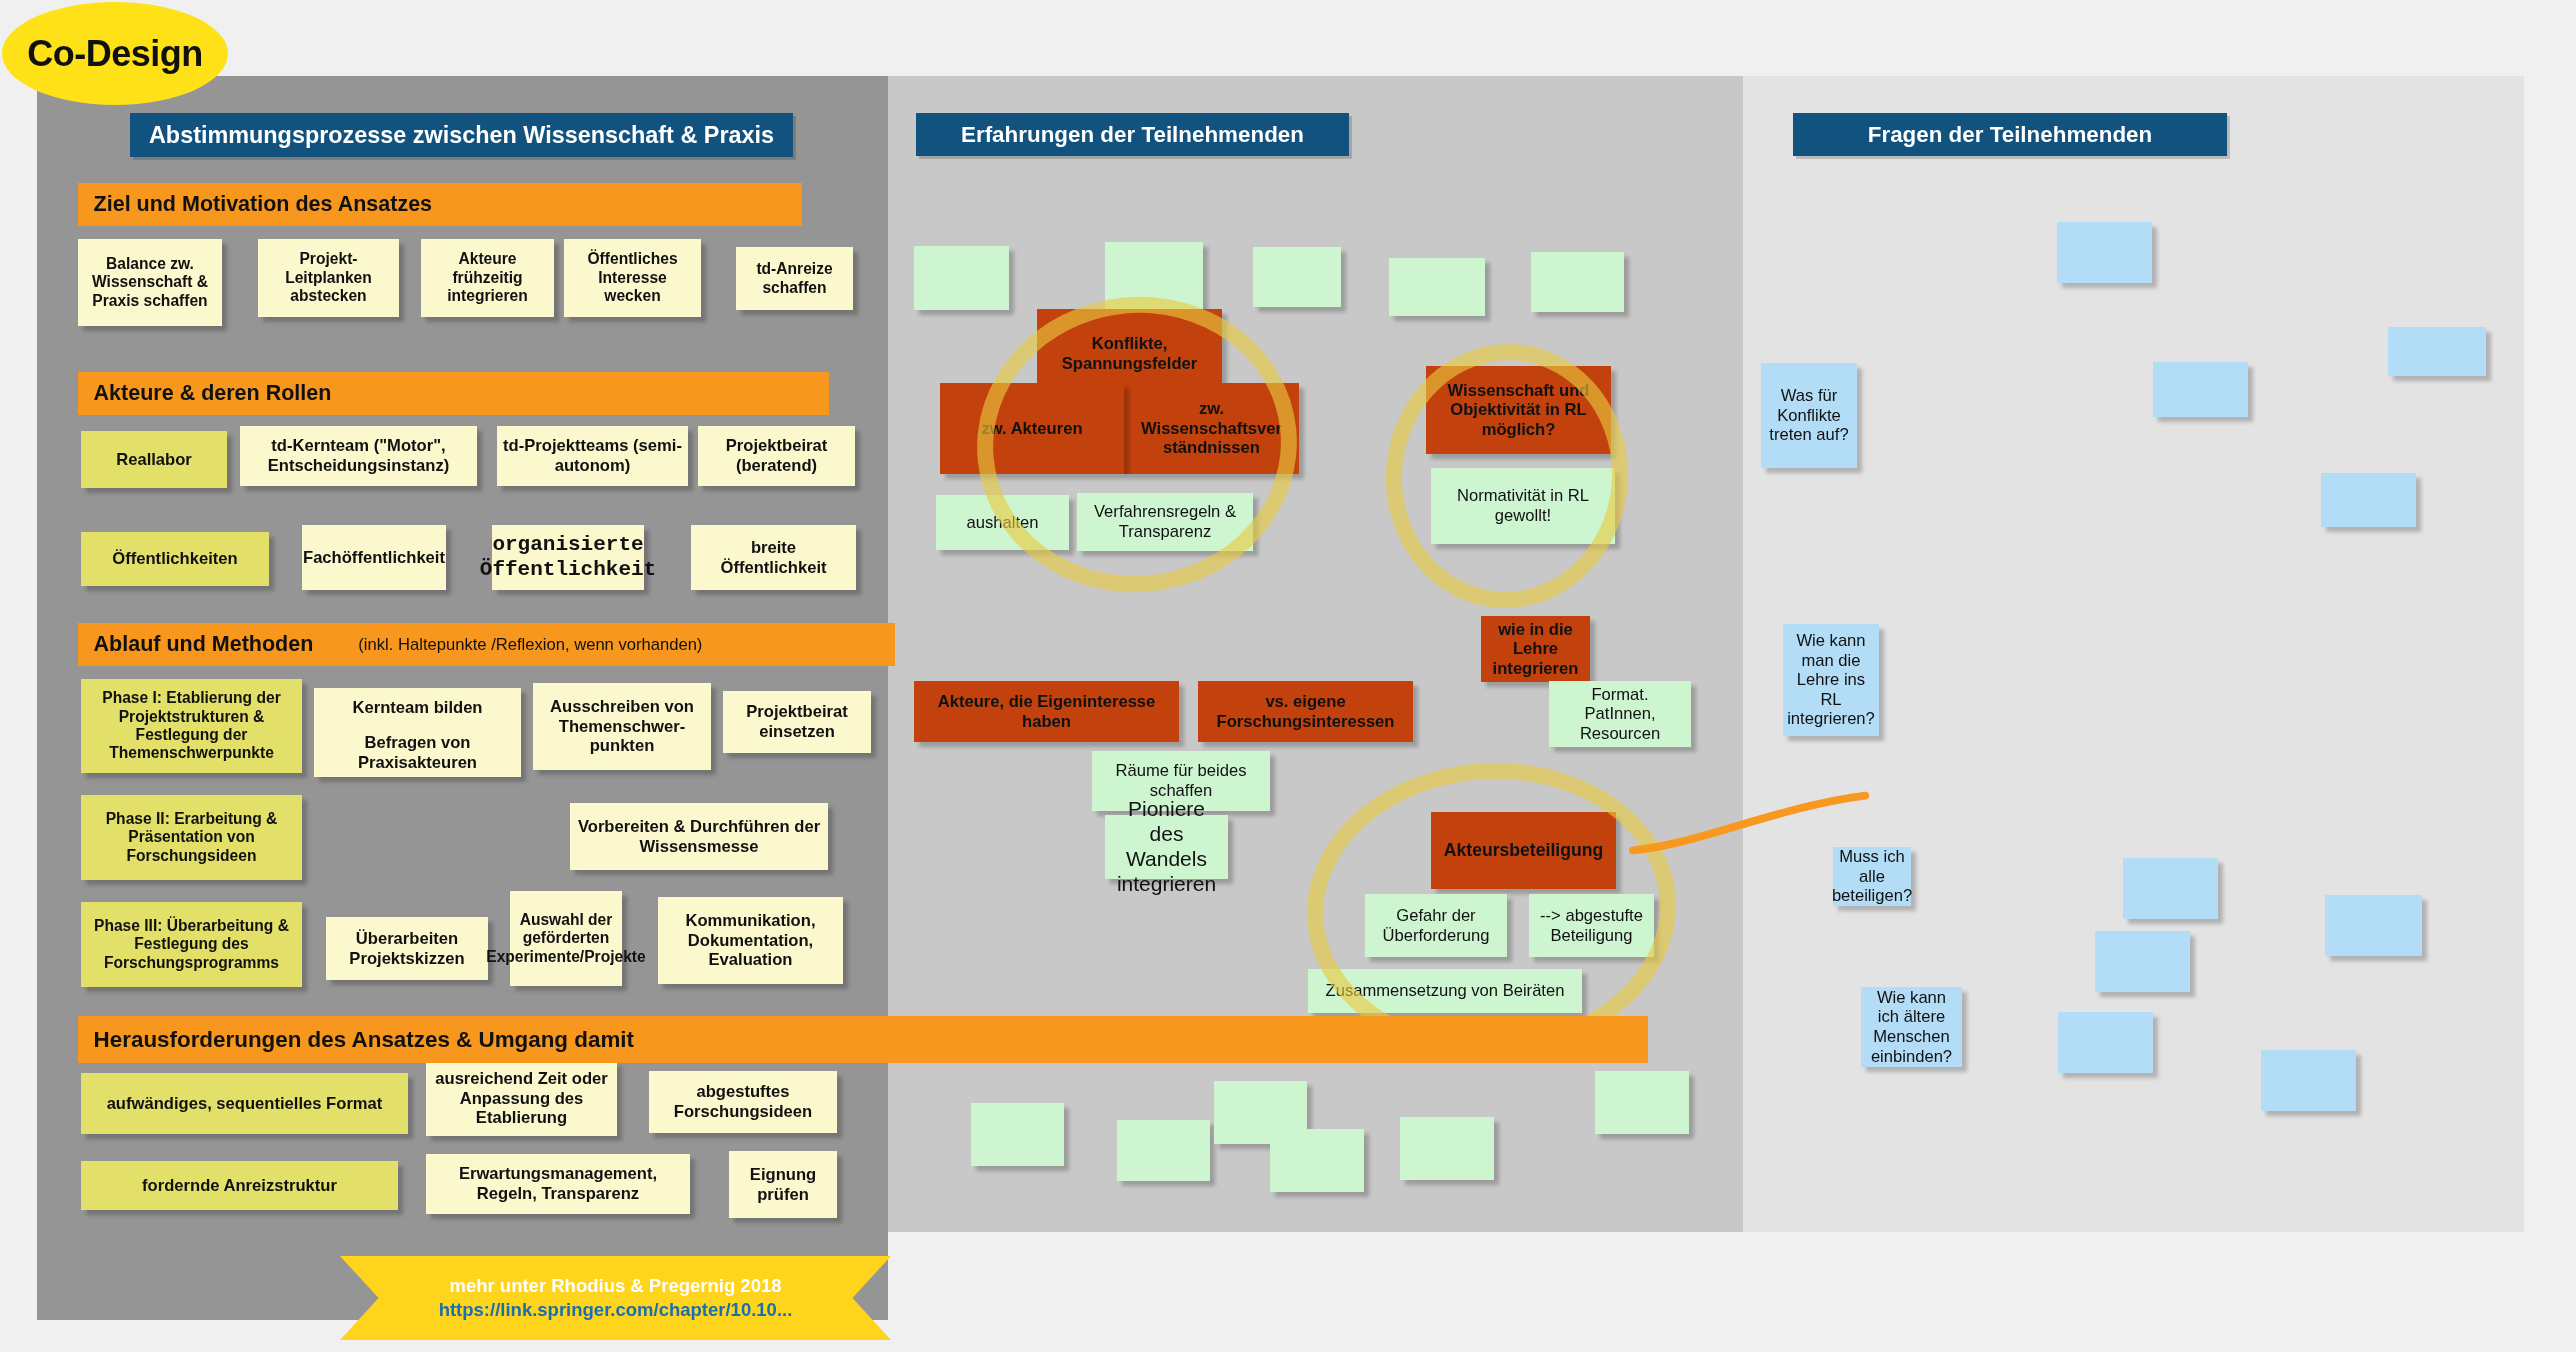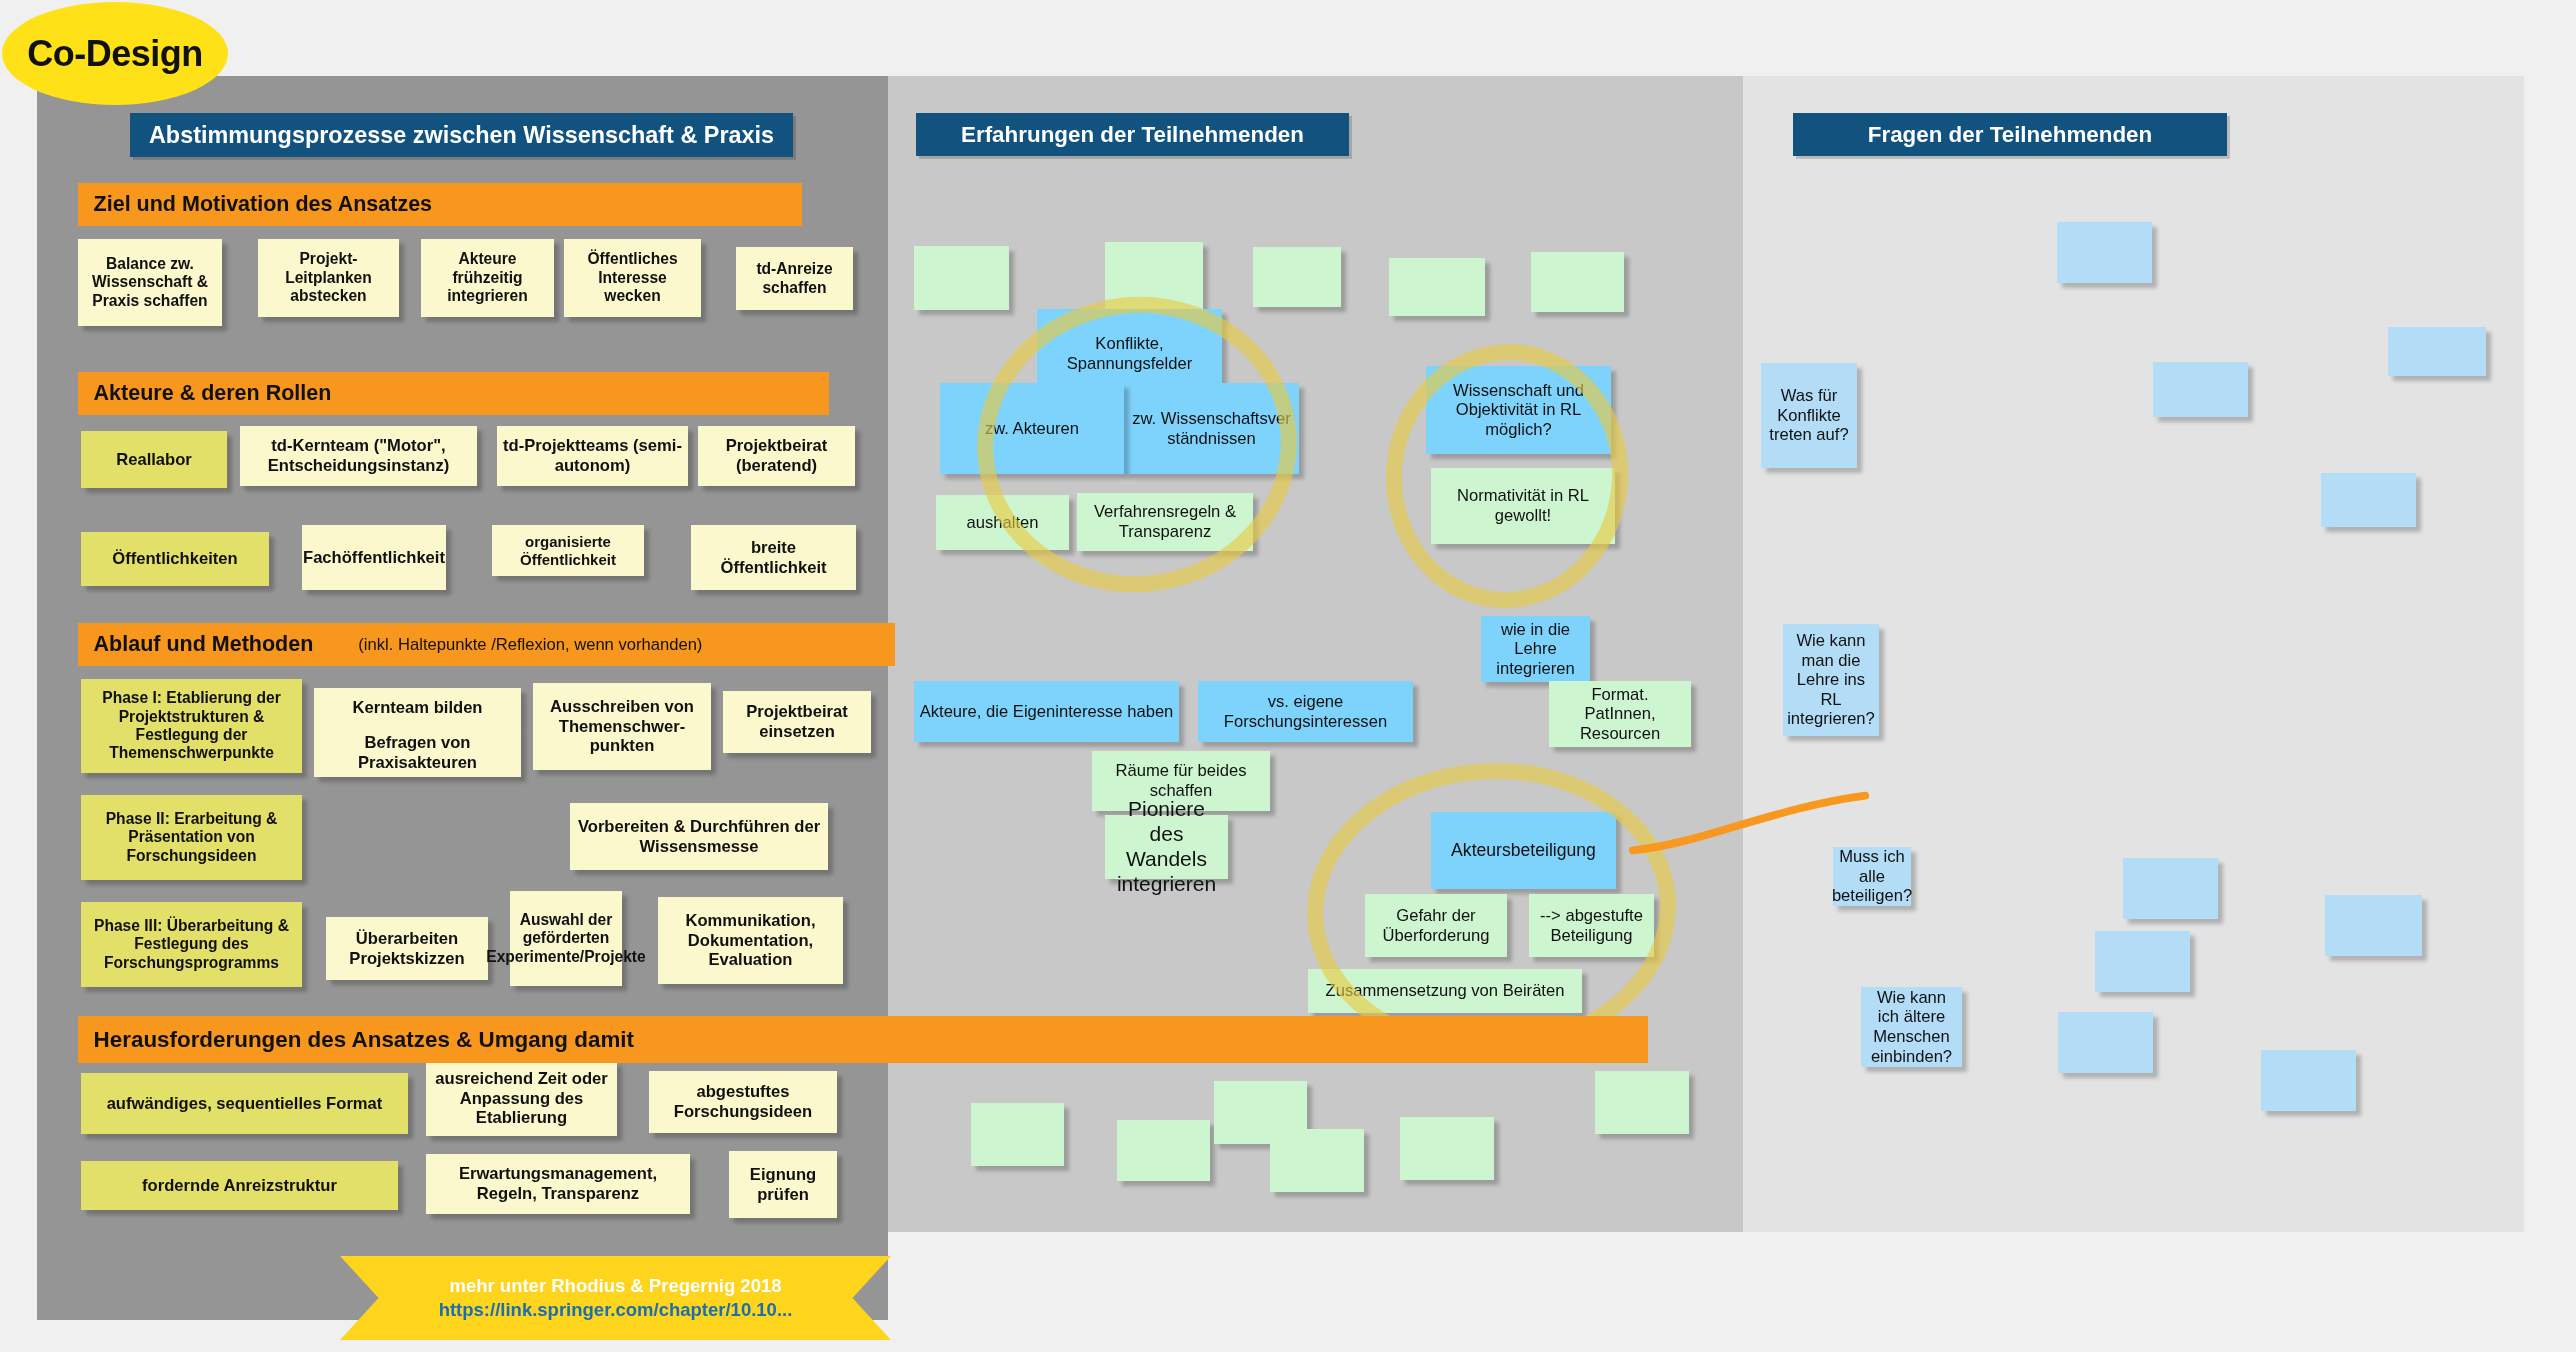--- a/index.html
+++ b/index.html
@@ -53,21 +53,21 @@
   
   .note{
     position:absolute;box-sizing:border-box;
     display:flex;align-items:center;justify-content:center;text-align:center;
     box-shadow:4.9px 4.9px 3.9px rgba(0,0,0,.22);
     line-height:1.18;color:#111;padding:2.9px 4.9px;
     z-index:7;
   }
   .cream{background:#fcf8cd;font-weight:bold;}
   .khaki{background:#e3e06a;font-weight:bold;}
-  .yellow{background:#7dd3fc;font-weight:normal;}
+  .yellow{background:#c2410c;font-weight:bold;}
   .green{background:#cdf5d0;font-weight:normal;}
   .blue{background:#b3dcf7;font-weight:normal;}
 
   
   .marker{
     position:absolute;border:16.6px solid rgba(233,201,63,.62);
     border-radius:50%;z-index:8;pointer-events:none;
   }
   #marker1{left:977px;top:297px;width:288px;height:263px;transform:rotate(-6deg);}
   #marker2{left:1386px;top:344px;width:210px;height:232px;transform:rotate(5deg);}
@@ -121,21 +121,21 @@
   <div class="note cream" style="left:564px; top:239px; width:137px; height:78px; font-size:15.6px;">Öffentliches Interesse wecken</div>
   <div class="note cream" style="left:736px; top:247px; width:117px; height:63px; font-size:15.6px;">td-Anreize schaffen</div>
 
   <div class="note khaki" style="left:81px;  top:431px; width:146px; height:57px; font-size:16.6px;">Reallabor</div>
   <div class="note cream" style="left:240px; top:426px; width:237px; height:60px; font-size:16.6px;">td-Kernteam ("Motor", Entscheidungsinstanz)</div>
   <div class="note cream" style="left:497px; top:426px; width:191px; height:60px; font-size:16.6px;">td-Projektteams (semi-autonom)</div>
   <div class="note cream" style="left:698px; top:426px; width:157px; height:60px; font-size:16.6px;">Projektbeirat (beratend)</div>
 
   <div class="note khaki" style="left:81px;  top:532px; width:188px; height:54px; font-size:16.6px;">Öffentlichkeiten</div>
   <div class="note cream" style="left:302px; top:525px; width:144px; height:65px; font-size:16.6px;">Fachöffentlichkeit</div>
-  <div class="note cream" style="left:492px; top:525px; width:152px; height:51px; font-size:15px;">organisierte Öffentlichkeit</div>
+  <div class="note cream" style="left:492px; top:525px; width:152px; height:65px; font-size:21px;font-family:Liberation Mono, monospace;">organisierte Öffentlichkeit</div>
   <div class="note cream" style="left:691px; top:525px; width:165px; height:65px; font-size:16.6px;">breite Öffentlichkeit</div>
 
   <div class="note khaki" style="left:81px;  top:679px; width:221px; height:94px; font-size:15.6px;">Phase I: Etablierung der Projektstrukturen &amp; Festlegung der Themenschwerpunkte</div>
   <div class="note cream" style="left:314px; top:688px; width:207px; height:40px; font-size:16.6px;">Kernteam bilden</div>
   <div class="note cream" style="left:314px; top:728px; width:207px; height:49px; font-size:16.6px;">Befragen von Praxisakteuren</div>
   <div class="note cream" style="left:533px; top:683px; width:178px; height:87px; font-size:16.6px;">Ausschreiben von Themenschwer-punkten</div>
   <div class="note cream" style="left:723px; top:691px; width:148px; height:62px; font-size:16.6px;">Projektbeirat einsetzen</div>
 
   <div class="note khaki" style="left:81px;  top:795px; width:221px; height:85px; font-size:15.6px;">Phase II: Erarbeitung &amp; Präsentation von Forschungsideen</div>
   <div class="note cream" style="left:570px; top:803px; width:258px; height:67px; font-size:16.6px;">Vorbereiten &amp; Durchführen der Wissensmesse</div>

